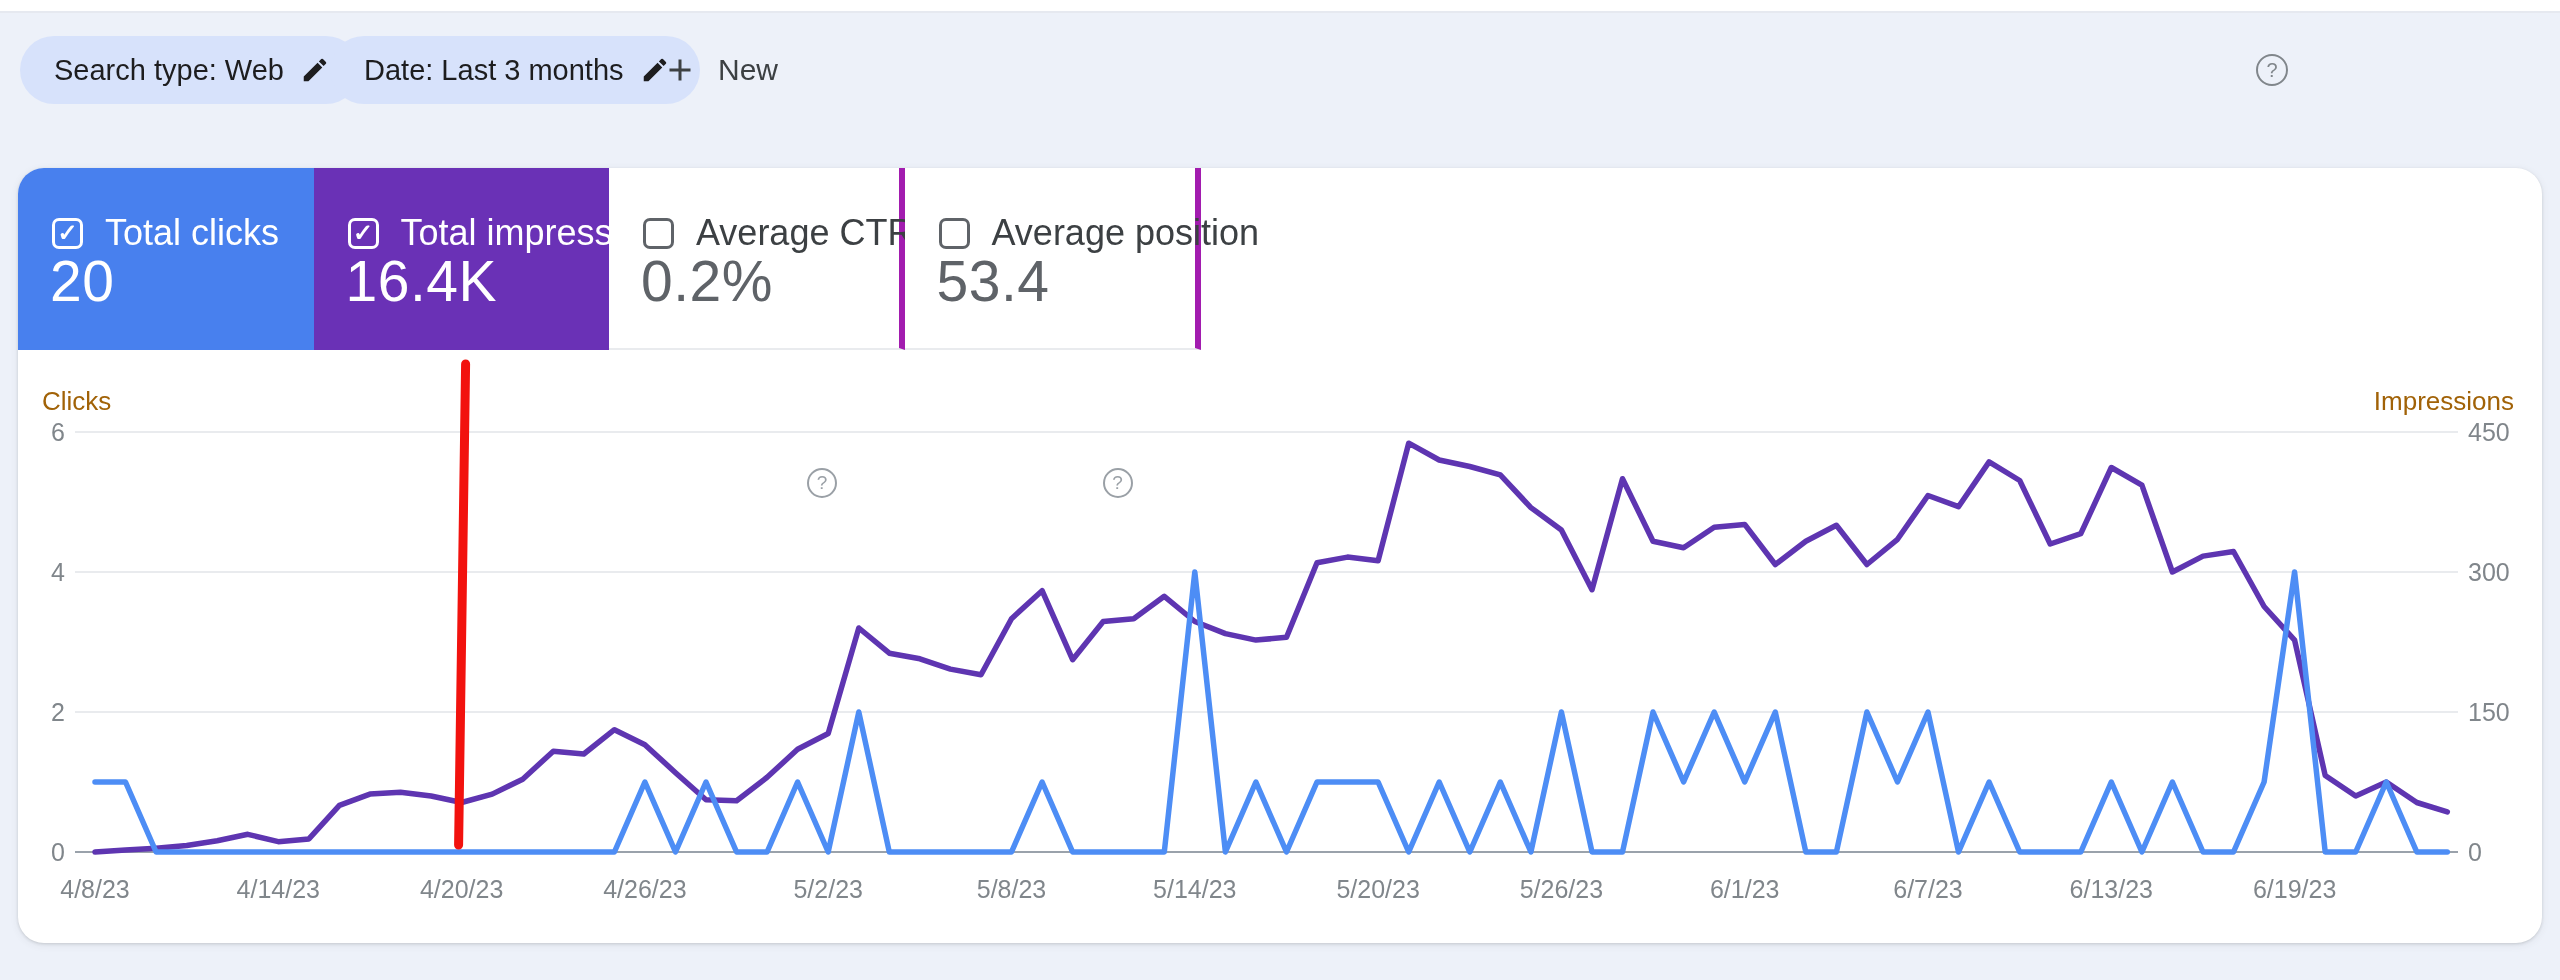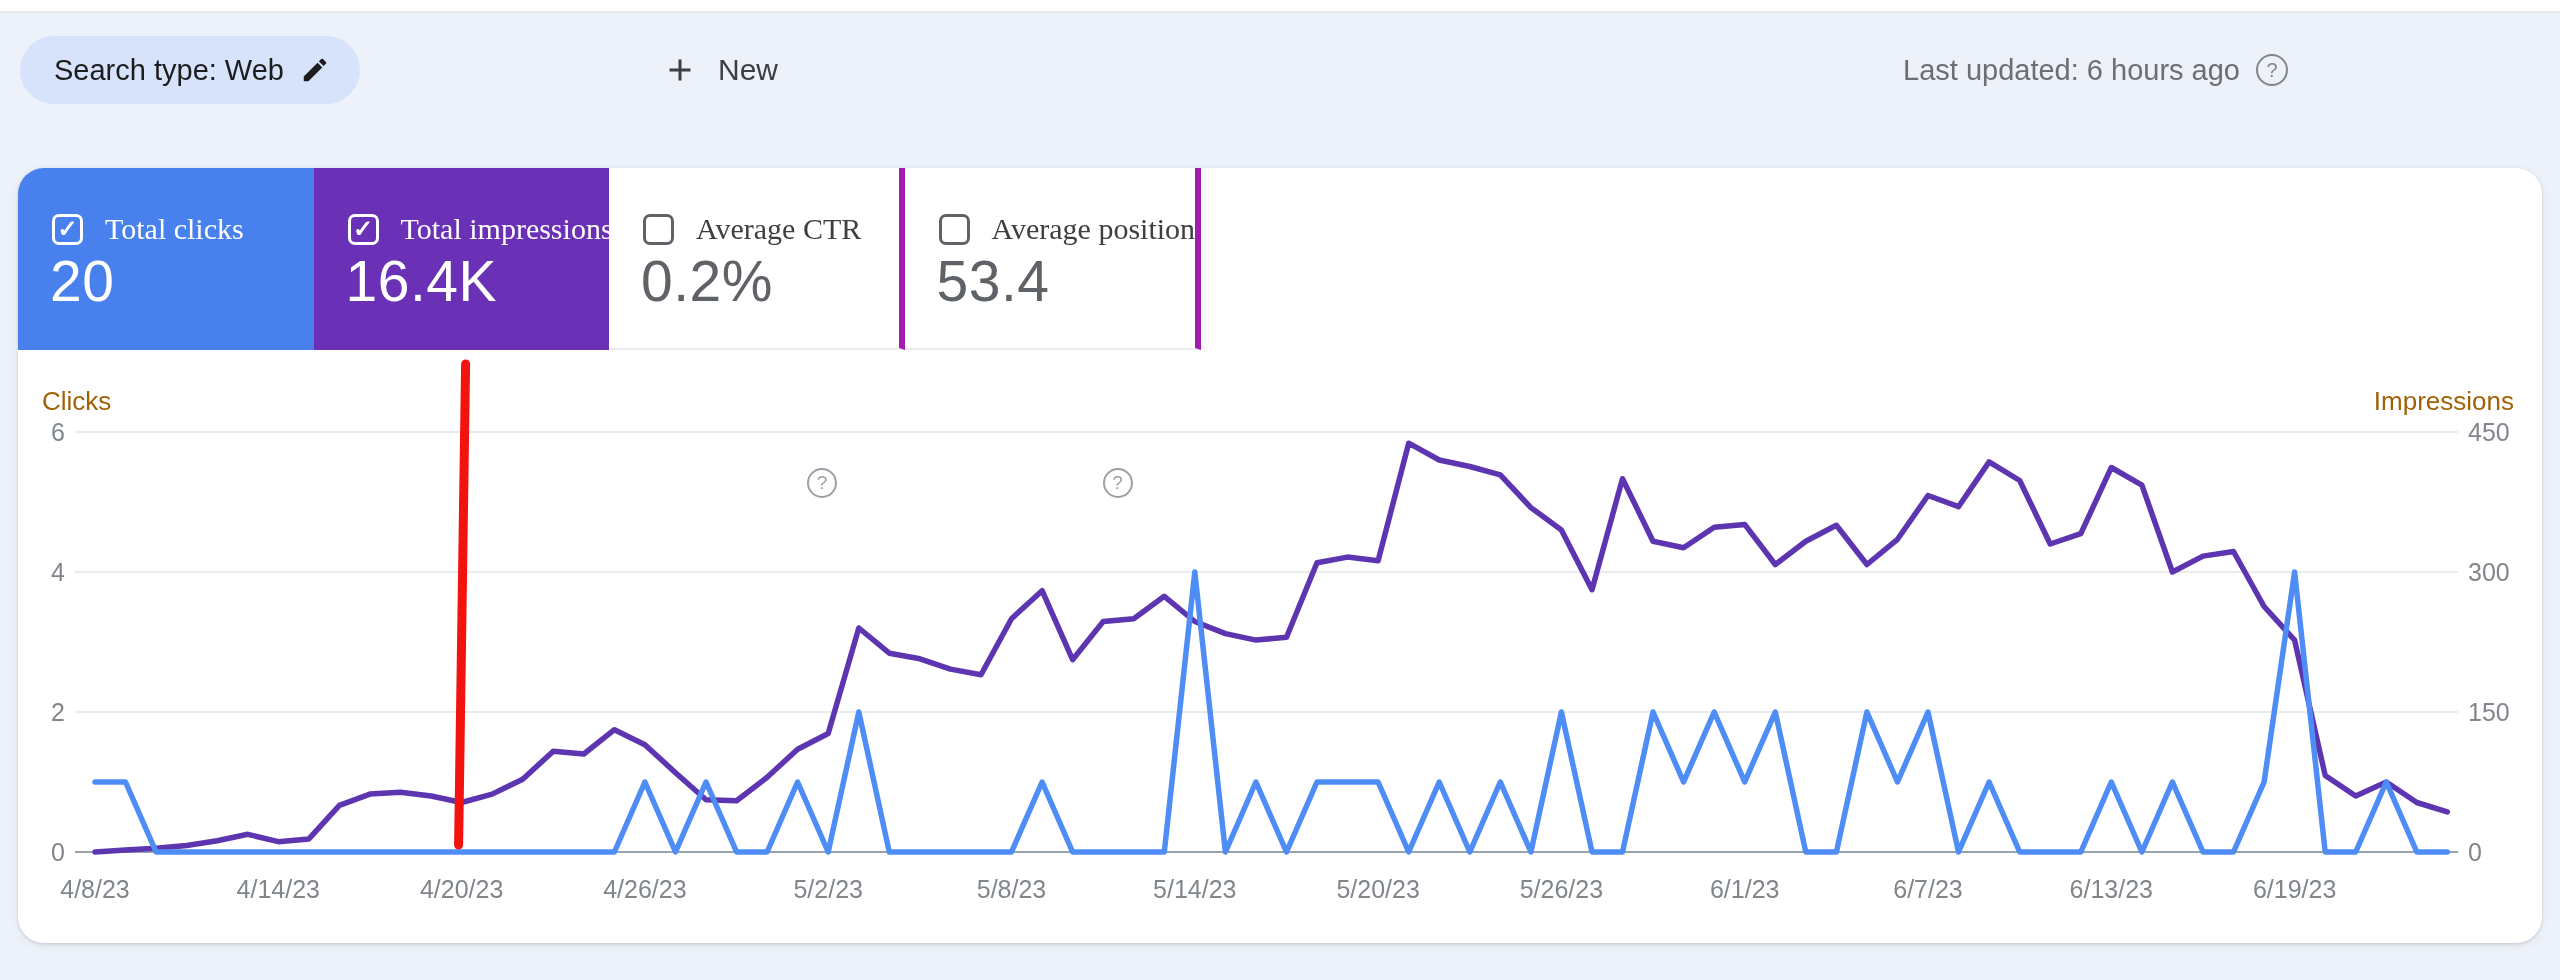--- a/index.html
+++ b/index.html
@@ -58,21 +58,21 @@
   .metric-tile.t2 { left:591px; }
   .metric-tile.t3 { left:886.5px; }
   .metric-tile.unchecked { border-right:6px solid #a21caf; border-bottom:2px solid #e9ebee; }
   .tile-head { position:absolute; left:34px; top:44px; display:flex; align-items:center; gap:22px; }
   .cbx {
     width:31px; height:31px; border:3.5px solid #5f6368; border-radius:7px;
     display:flex; align-items:center; justify-content:center; flex:0 0 auto;
     font-size:24px; font-weight:bold; color:#5f6368;
   }
   .cbx .check { display:none; line-height:1; }
-  .tile-label { font-size:30px; color:#3c4043; white-space:nowrap;font-family:Liberation Serif, serif; }
+  .tile-label { font-size:36px; color:#3c4043; white-space:nowrap; }
   .tile-value { position:absolute; left:32px; top:80px; font-size:57px; color:#5f6368; letter-spacing:0.5px; }
   .tile-help {
     position:absolute; right:62px; top:300px;
     width:30px; height:30px; border:2px solid #9aa0a6; border-radius:50%;
     display:flex; align-items:center; justify-content:center;
     font-size:19px; color:#9aa0a6;
   }
   .metric-tile.checked .cbx { border-color:#ffffff; color:#ffffff; }
   .metric-tile.checked .cbx .check { display:block; }
   .metric-tile.checked .tile-label { color:#ffffff; }
@@ -90,28 +90,33 @@
 
 <div class="top-strip"></div>
 
 <div class="filter-bar">
   <div class="chip chip-1">
     <span>Search type: Web</span>
     <svg viewBox="0 0 24 24">
         <path d="M3 17.25V21h3.75L17.81 9.94l-3.75-3.75L3 17.25zM20.71 7.04a.996.996 0 0 0 0-1.41l-2.34-2.34a.996.996 0 0 0-1.41 0l-1.83 1.83 3.75 3.75 1.83-1.83z"></path>
       </svg>
   </div>
+  <div class="chip chip-2">
+    <span>Date: Last 3 months</span>
+    <svg viewBox="0 0 24 24">
+        <path d="M3 17.25V21h3.75L17.81 9.94l-3.75-3.75L3 17.25zM20.71 7.04a.996.996 0 0 0 0-1.41l-2.34-2.34a.996.996 0 0 0-1.41 0l-1.83 1.83 3.75 3.75 1.83-1.83z"></path>
+      </svg>
+  </div>
   <div class="new-btn">
     <svg viewBox="0 0 24 24">
         <path d="M19 13h-6v6h-2v-6H5v-2h6V5h2v6h6v2z"></path>
       </svg>
     <span>New</span>
   </div>
   <div class="last-updated">
-    <span>Last updated: 6 hours ago</span>
     <span class="qmark">?</span>
   </div>
 </div>
 
 <div class="card">
   <div class="tiles">
     <div class="metric-tile t0 checked" style="background: rgb(72, 128, 238);">
       <div class="tile-head">
         <span class="cbx">
             <span class="check">✓</span>

